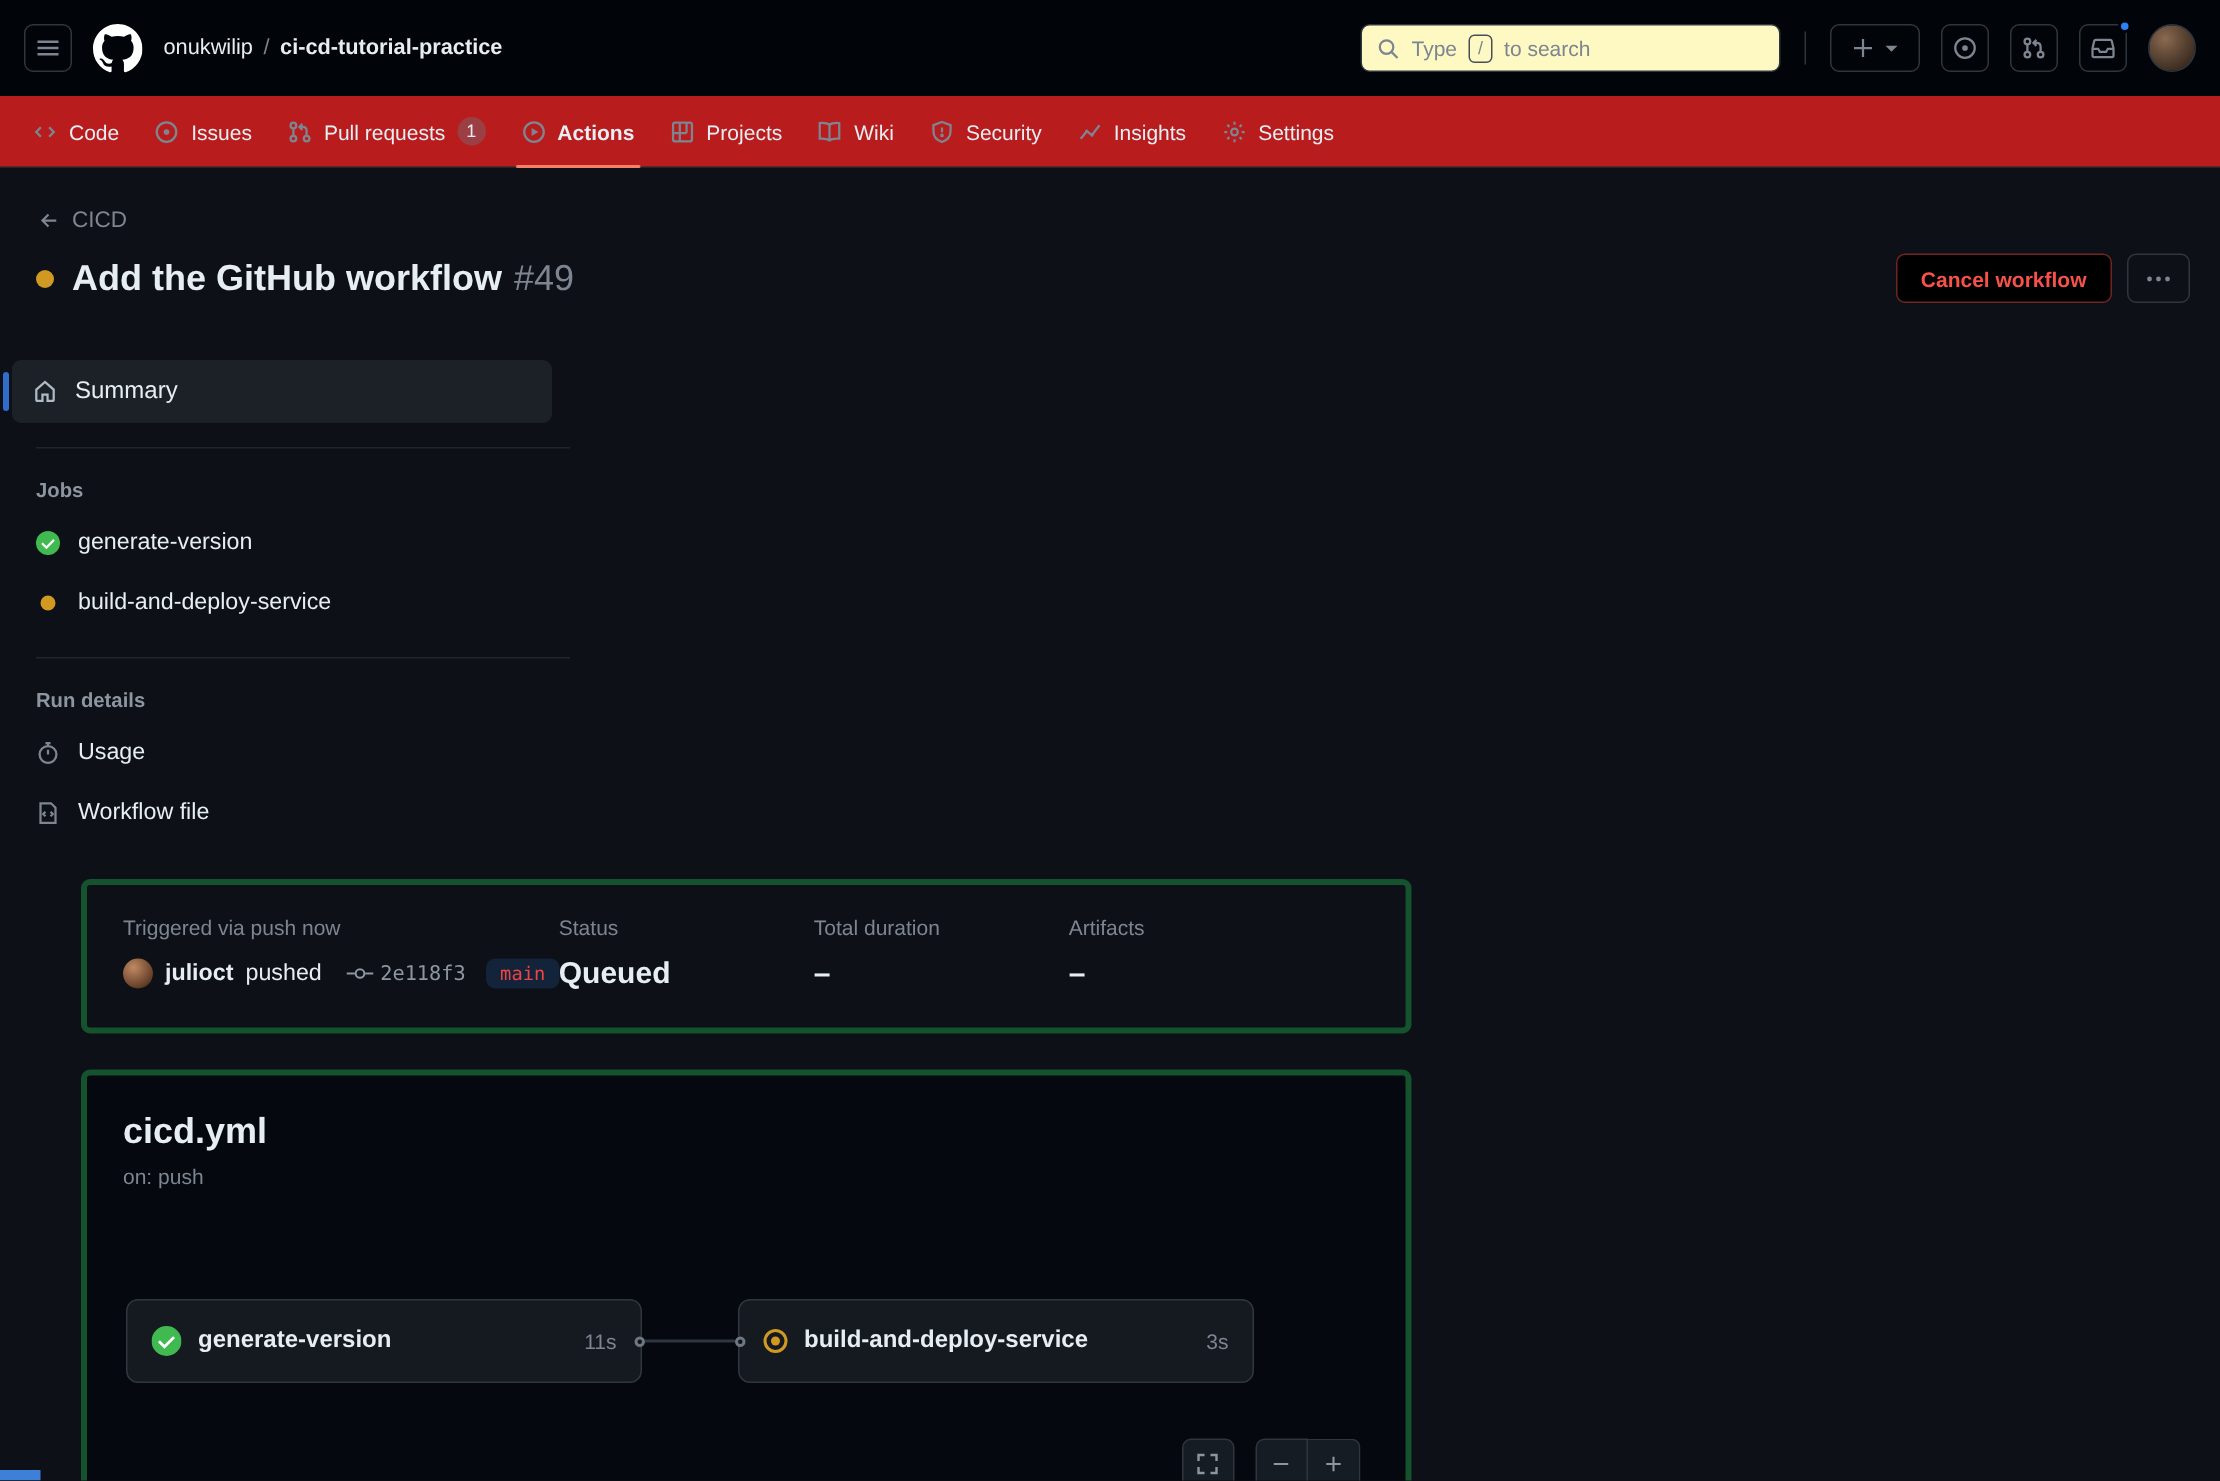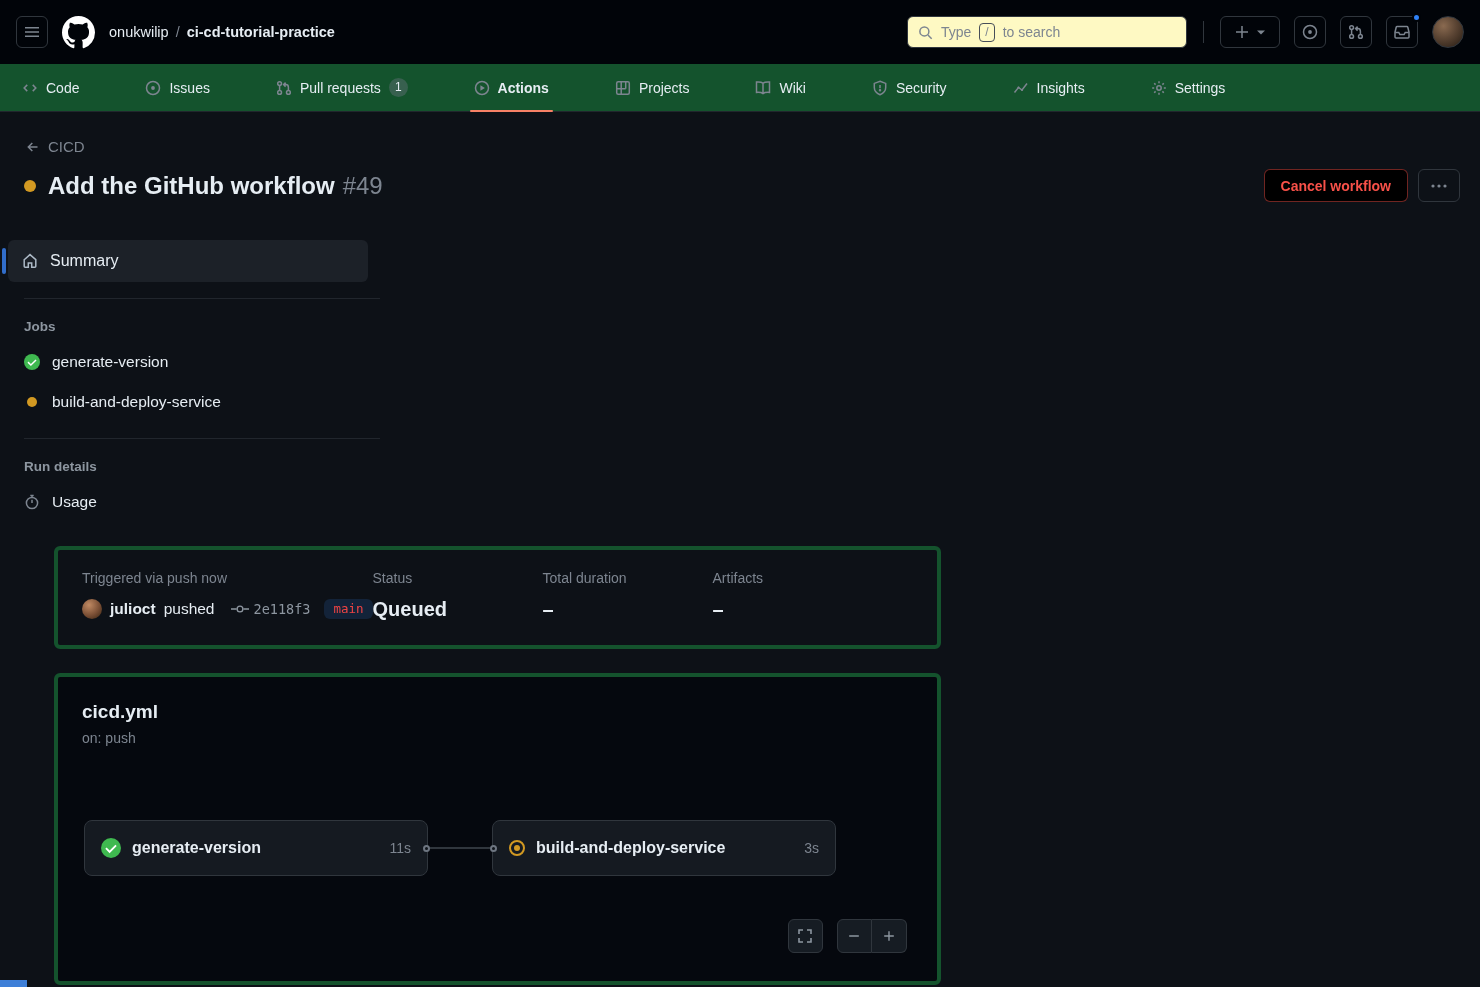--- a/index.html
+++ b/index.html
@@ -42,21 +42,21 @@
     position:absolute; top:-4px; right:-4px; width:9px; height:9px;
     border-radius:50%; background:#2f81f7; border:2px solid #010409;
   }
   .avatar {
     width:32px; height:32px; border-radius:50%; flex:none; cursor:pointer;
     background:radial-gradient(circle at 35% 30%, #8a6a50 0%, #5a4433 45%, #241a12 100%);
     border:1px solid #30363d;
   }
 
   
-  .repnav { background:#14532d; display:flex; align-items:center; padding:0 10px; border-bottom:1px solid #21262d;gap:42px; }
+  .repnav { background:#b91c1c; display:flex; align-items:center; padding:0 10px; border-bottom:1px solid #21262d; }
   .tab {
     display:flex; align-items:center; gap:8px; padding:0 12px; height:47px;
     font-size:14px; color:#e6edf3; position:relative; cursor:pointer; white-space:nowrap;
   }
   .tab-icon { color:#7d8590; display:flex; }
   .tab.active { font-weight:700; }
   .tab.active::after {
     content:""; position:absolute; left:8px; right:8px; bottom:-1px; height:2px;
     background:#f78166; border-radius:3px;
   }
@@ -125,21 +125,21 @@
     font-family:"DejaVu Sans Mono", monospace; font-size:12.5px;
     background:rgba(56,139,253,0.15); color:#ef4444;
     padding:2px 9px 3px; border-radius:6px; margin-left:6px; cursor:pointer;
   }
   .sum-col { width:170px; flex:none; }
   .sum-col-wide { width:200px; flex:none; }
   .col-value { font-size:20px; font-weight:700; margin-top:12px; }
 
   
   .graph-card { background:#05080e; height:312px; position:relative; padding:24px; overflow:hidden; }
-  .yml-title { font-size:19px; font-weight:700; }
+  .yml-title { font-size:24px; font-weight:700; }
   .yml-trigger { color:#7d8590; font-size:14px; margin-top:7px; }
   .node-row { display:flex; align-items:center; margin-top:74px; margin-left:2px; }
   .node {
     width:344px; height:56px; background:#151a21; border:1px solid #30363d; border-radius:8px;
     display:flex; align-items:center; gap:11px; padding:0 16px; cursor:pointer; position:relative; z-index:1;
   }
   .node-name { font-weight:700; font-size:16px; flex:1; white-space:nowrap; overflow:hidden; }
   .node-time { color:#7d8590; font-size:14px; }
   .connector { width:74px; display:flex; align-items:center; margin:0 -5px; position:relative; z-index:2; }
   .conn-line { flex:1; height:2px; background:#30363d; }
@@ -390,20 +390,29 @@
     <div class="side-head">Run details</div>
 
     <div class="side-item">
       <span class="s-icon">
         <svg width="16" height="16" viewBox="0 0 16 16" fill="none" stroke="currentColor" stroke-width="1.5">
             <circle cx="8" cy="9" r="5.6"></circle>
             <path d="M8 9V5.8M6.3 1.4h3.4M8 1.4v2"></path>
           </svg>
       </span>
       <span>Usage</span>
+    </div>
+    <div class="side-item">
+      <span class="s-icon">
+        <svg width="16" height="16" viewBox="0 0 16 16" fill="none" stroke="currentColor" stroke-width="1.5">
+            <path d="M3 1.5h7l3 3v10H3z"></path>
+            <path d="M6.3 7.2 4.8 8.7l1.5 1.5M9.7 7.2l1.5 1.5-1.5 1.5"></path>
+          </svg>
+      </span>
+      <span>Workflow file</span>
     </div>
   </div>
 
   <div class="main">
 
     <div class="card run-card">
       <div class="trigger">
         <div class="muted-label">Triggered via push now</div>
         <div class="trigger-row">
           <span class="actor-avatar"></span>

